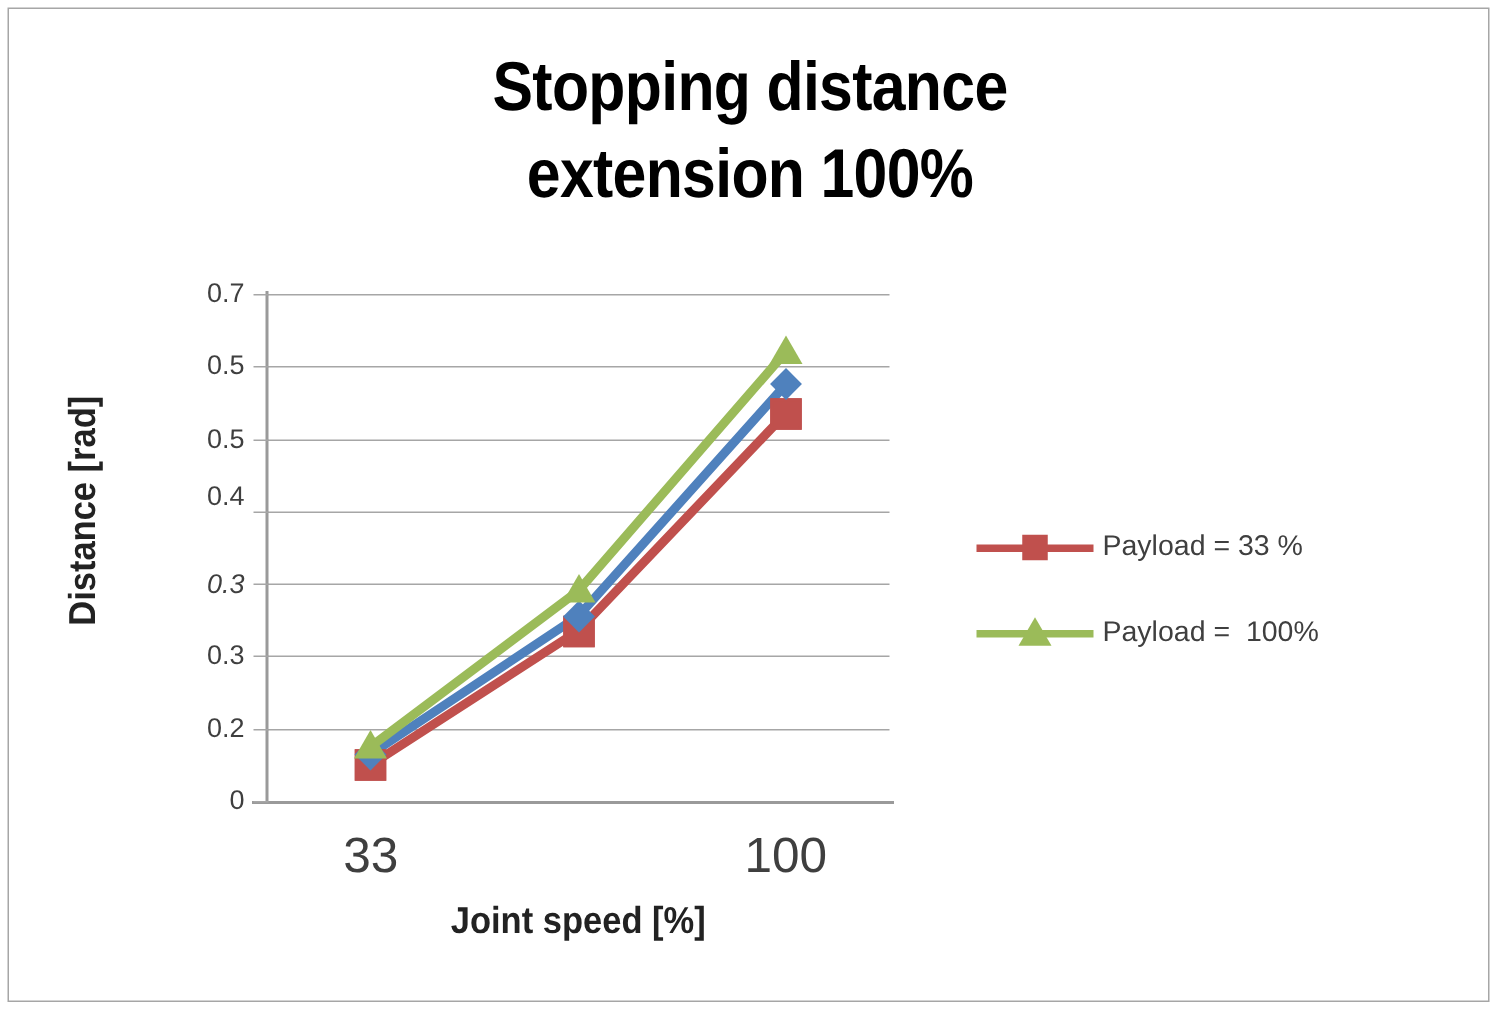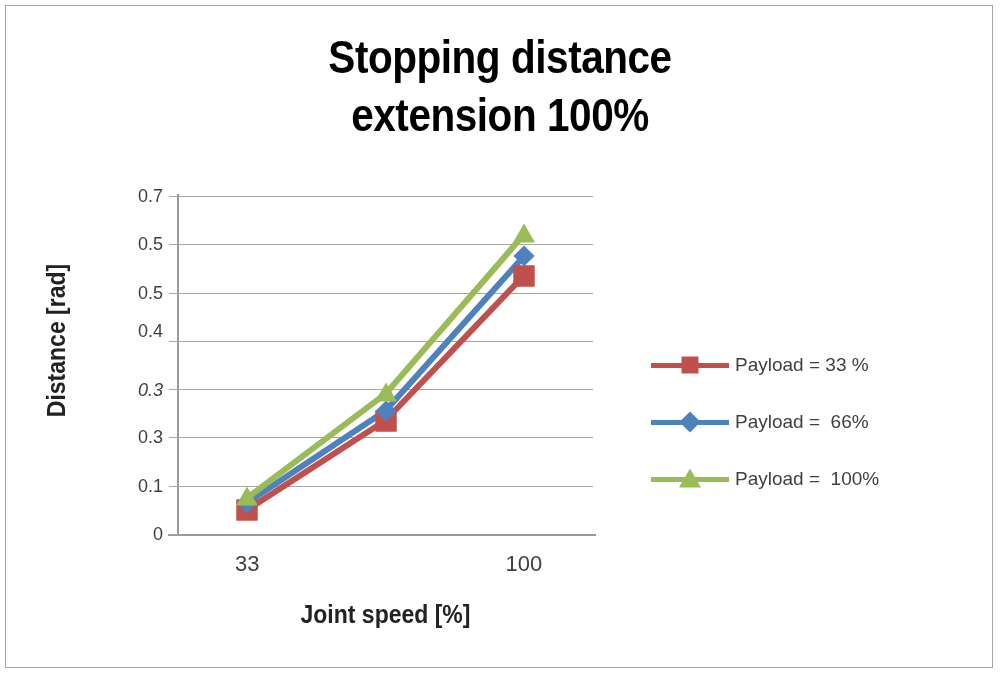--- a/index.html
+++ b/index.html
@@ -102,21 +102,21 @@
     top: 545px;
     width: 415px;
     height: 40px;
   }
   .x-label {
     position: absolute;
     top: 0;
     width: 120px;
     margin-left: -60px;
     text-align: center;
-    font-size: 22px;
+    font-size: 33px;
     color: #3f3f3f;
   }
   
   #x-axis-title {
     position: absolute;
     left: 172px;
     top: 594px;
     width: 415px;
     text-align: center;
     font-size: 25px;
@@ -204,21 +204,21 @@
 
 <div id="chart-frame">
 
   <div id="chart-title">
     <span class="line1">Stopping distance</span>
     <span class="line2">extension 100%</span>
   </div>
 
   <div id="y-labels">
       <div class="y-label" style="top: 528px;">0</div>
-      <div class="y-label" style="top: 479.714px;">0.1</div>
+      <div class="y-label" style="top: 479.714px;">0.2</div>
       <div class="y-label" style="top: 431.429px;">0.3</div>
       <div class="y-label" style="top: 384px; font-style: italic;">0.3</div>
       <div class="y-label" style="top: 325px;">0.4</div>
       <div class="y-label" style="top: 286.571px;">0.5</div>
       <div class="y-label" style="top: 238.286px;">0.5</div>
       <div class="y-label" style="top: 190px;">0.7</div>
     </div>
 
   <div id="y-axis-title-wrap">
     <div id="y-axis-title">Distance [rad]</div>
@@ -245,27 +245,20 @@
 
   <div id="x-axis-title">Joint speed [%]</div>
 
   <div id="legend">
       <div class="legend-row">
         <div class="legend-key">
           <div class="key-line" style="background: rgb(192, 80, 77);"></div>
           <div class="key-marker marker m-square" style="background: rgb(192, 80, 77);"></div>
         </div>
         <div class="legend-text">Payload = 33 %</div>
-      </div>
-      <div class="legend-row">
-        <div class="legend-key">
-          <div class="key-line" style="background: rgb(79, 129, 189);"></div>
-          <div class="key-marker marker m-diamond" style="background: rgb(79, 129, 189);"></div>
-        </div>
-        <div class="legend-text">Payload =  66%</div>
       </div>
       <div class="legend-row">
         <div class="legend-key">
           <div class="key-line" style="background: rgb(155, 187, 89);"></div>
           <div class="key-marker marker m-triangle" style="border-bottom: 19px solid rgb(155, 187, 89); transform: translate(-50%, -55%);"></div>
         </div>
         <div class="legend-text">Payload =  100%</div>
       </div>
     </div>
 

